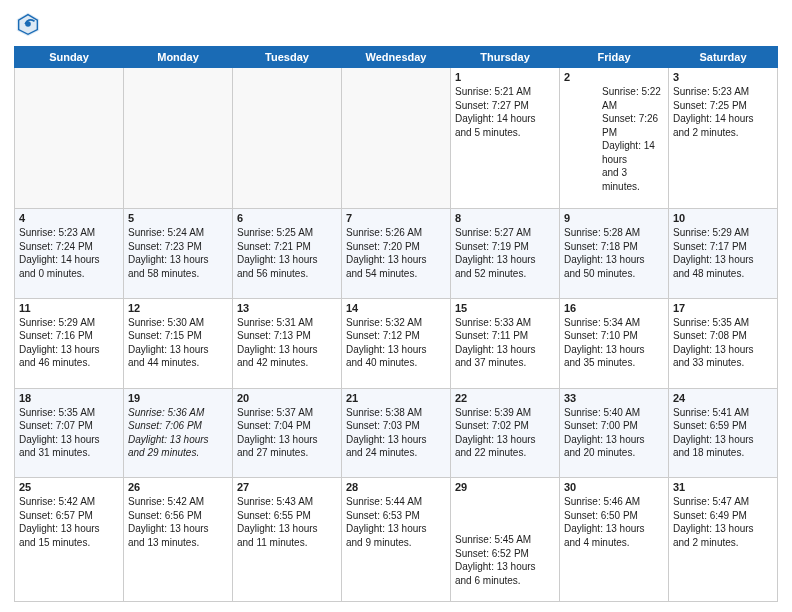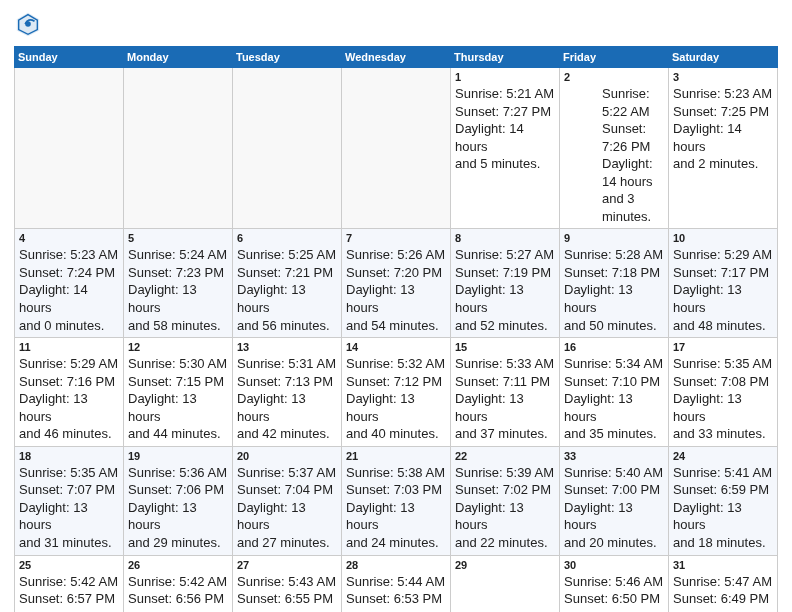--- a/index.html
+++ b/index.html
@@ -60,21 +60,21 @@
       width: 100%;
       table-layout: fixed;
     }
     .calendar th {
       background: #1a6bb5;
       color: #fff;
       font-size: 11px;
       font-weight: bold;
       padding: 4px 3px;
       border: 1px solid #1a6bb5;
-      text-align: left;
+      text-align: center;
     }
     .calendar td {
       border: 1px solid #ccc;
       vertical-align: top;
       padding: 3px 4px;
       font-size: 9.5px;
       color: #222;
       background: #fff;
       height: 82px;
     }
@@ -84,21 +84,21 @@
     .calendar tr:nth-child(even) td:not(.empty) {
       background: #f4f7fc;
     }
     .day-num {
       font-size: 11px;
       font-weight: bold;
       display: block;
       margin-bottom: 2px;
     }
     .day-info {
-      font-size: 13px;
+      font-size: 10px;
       line-height: 1.35;
       color: #222;
     }
   </style>
 </head>
 <body>
 
 <div class="page">
   <div class="header">
     <div class="logo">
@@ -264,21 +264,21 @@
         <tr>
           <td>
             <span class="day-num">18</span>
             <div class="day-info" style="white-space: pre-line;">Sunrise: 5:35 AM
 Sunset: 7:07 PM
 Daylight: 13 hours
 and 31 minutes.</div>
           </td>
           <td>
             <span class="day-num">19</span>
-            <div class="day-info" style="white-space: pre-line;">Sunrise: 5:36 AM
+            <div class="day-info" style="white-space: pre-line; font-style: italic;">Sunrise: 5:36 AM
 Sunset: 7:06 PM
 Daylight: 13 hours
 and 29 minutes.</div>
           </td>
           <td>
             <span class="day-num">20</span>
             <div class="day-info" style="white-space: pre-line;">Sunrise: 5:37 AM
 Sunset: 7:04 PM
 Daylight: 13 hours
 and 27 minutes.</div>

